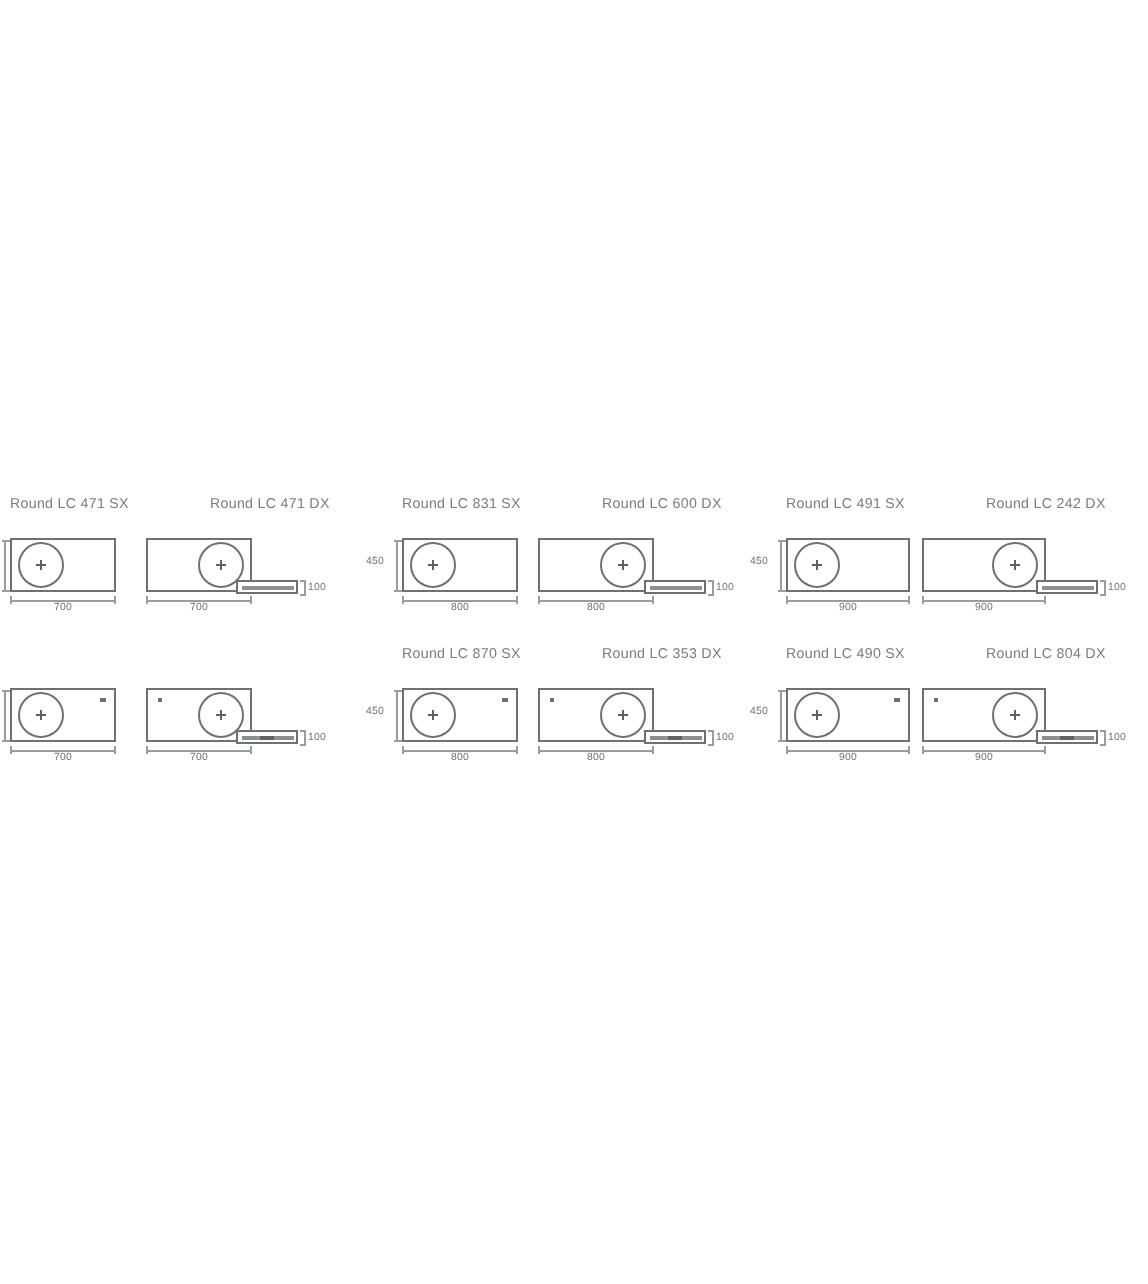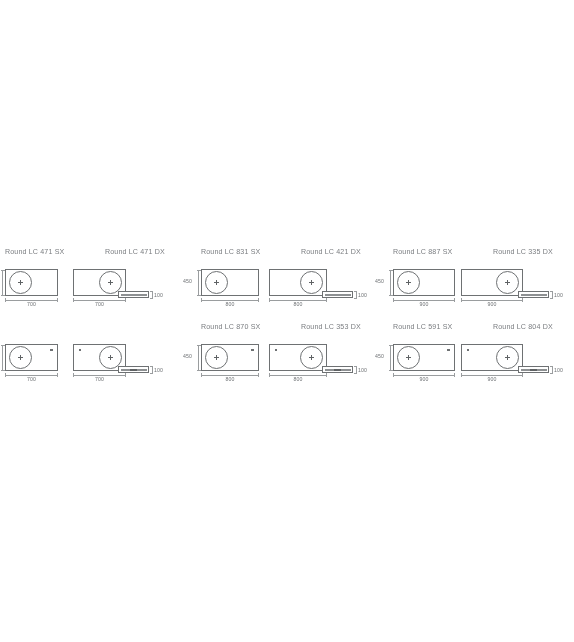--- a/index.html
+++ b/index.html
@@ -318,21 +318,21 @@
             <div class="hnum">700</div>
           </div>
         </div>
 
         <div class="profile p0"><span class="prof-body"><span class="prof-inner"></span></span><span class="prof-bracket"></span><span class="prof-num">100</span></div>
       </div>
 
       <div class="group col1">
         <div class="titles">
           <div class="title sx">Round LC 831 SX</div>
-          <div class="title dx">Round LC 421 DX</div>
+          <div class="title dx">Round LC 600 DX</div>
         </div>
 
         <div class="unit sx">
           <div class="vdim">
             <div class="vbar"></div>
             <div class="vtick t"></div>
             <div class="vtick b"></div>
             <div class="vnum">450</div>
           </div>
           <div class="box w800">
@@ -360,22 +360,22 @@
             <div class="htick r"></div>
             <div class="hnum">800</div>
           </div>
         </div>
 
         <div class="profile p1"><span class="prof-body"><span class="prof-inner"></span></span><span class="prof-bracket"></span><span class="prof-num">100</span></div>
       </div>
 
       <div class="group col2">
         <div class="titles">
-          <div class="title sx">Round LC 887 SX</div>
-          <div class="title dx">Round LC 335 DX</div>
+          <div class="title sx">Round LC 491 SX</div>
+          <div class="title dx">Round LC 242 DX</div>
         </div>
 
         <div class="unit sx">
           <div class="vdim">
             <div class="vbar"></div>
             <div class="vtick t"></div>
             <div class="vtick b"></div>
             <div class="vnum">450</div>
           </div>
           <div class="box w900">
@@ -493,21 +493,21 @@
             <div class="htick r"></div>
             <div class="hnum">800</div>
           </div>
         </div>
 
         <div class="profile p1"><span class="prof-body"><span class="prof-inner"></span><span class="prof-slot"></span></span><span class="prof-bracket"></span><span class="prof-num">100</span></div>
       </div>
 
       <div class="group col2">
         <div class="titles">
-          <div class="title sx">Round LC 591 SX</div>
+          <div class="title sx">Round LC 490 SX</div>
           <div class="title dx">Round LC 804 DX</div>
         </div>
 
         <div class="unit sx">
           <div class="vdim">
             <div class="vbar"></div>
             <div class="vtick t"></div>
             <div class="vtick b"></div>
             <div class="vnum">450</div>
           </div>

